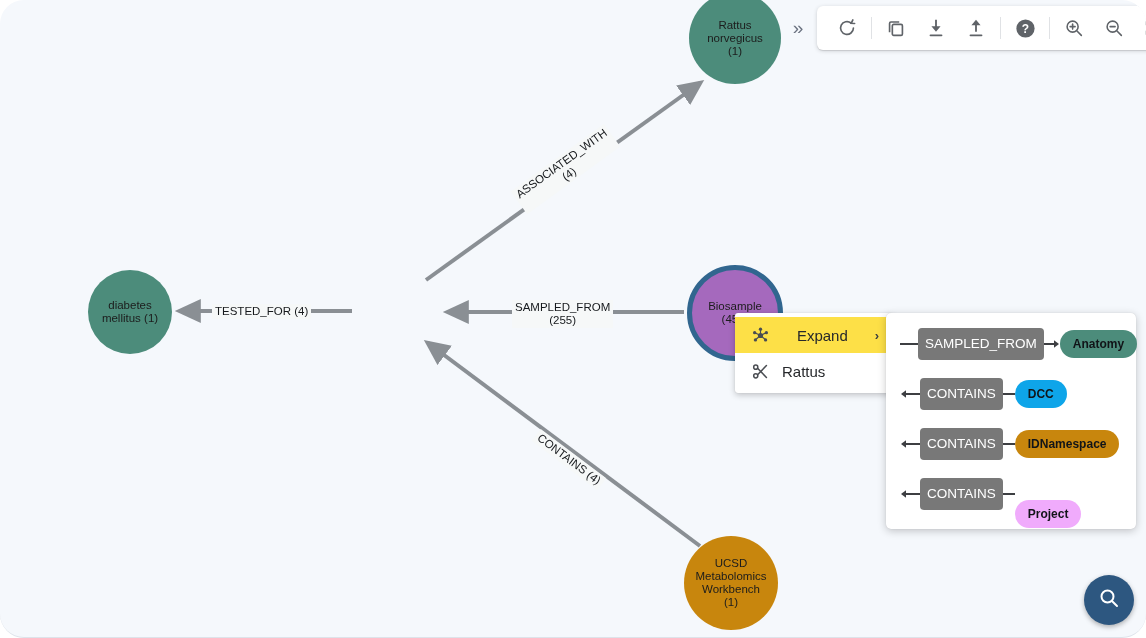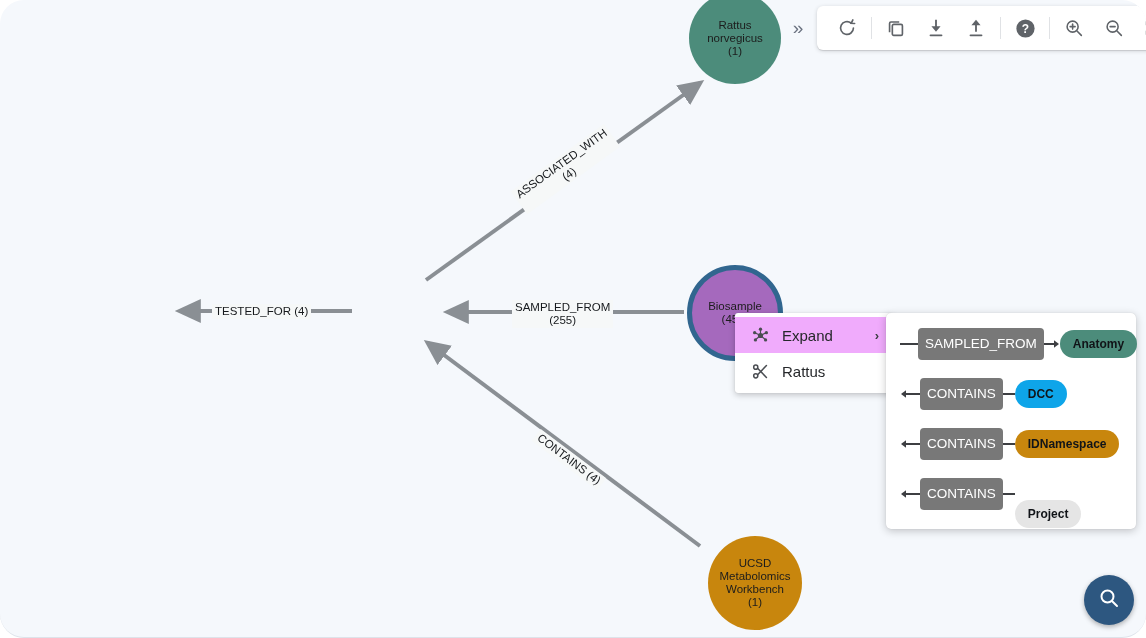--- a/index.html
+++ b/index.html
@@ -110,21 +110,21 @@
   .ctx-item {
     display: flex;
     align-items: center;
     height: 36px;
     padding: 0 14px 0 16px;
     font-size: 15px;
     color: #26282b;
     cursor: pointer;
     gap: 12px;
   }
-  .ctx-item.active { background: #f0abfc; }
+  .ctx-item.active { background: #fde047; text-align: center; }
   .ctx-icon { width: 19px; height: 19px; display: flex; align-items: center; justify-content: center; color: #4a4d52; flex: 0 0 19px; }
   .ctx-label { flex: 1 1 auto; }
   .ctx-arrow { color: #3a3d41; font-size: 13px; font-weight: bold; }
 
   
   #expand-submenu {
     position: absolute;
     left: 886px;
     top: 313px;
     width: 250px;
@@ -207,28 +207,32 @@
 
     <line x1="700" y1="546" x2="428" y2="343" stroke="#8a8f94" stroke-width="4" marker-end="url(#arrowhead)"></line>
   </svg>
 
   <div class="node" style="left:689px; top:-8px; width:92px; height:92px; background:#4c8c7b;">
     <span>Rattus
 norvegicus
 (1)</span>
   </div>
 
+  <div class="node" style="left:88px; top:270px; width:84px; height:84px; background:#4c8c7b;">
+    <span>diabetes
+mellitus (1)</span>
+  </div>
 
 
   <div class="node" style="left:687px; top:265px; width:96px; height:96px; background:#a569bd; border:5px solid #31668f;">
     <span>Biosample
 (459)</span>
   </div>
 
-  <div class="node" style="left:708px; top:536px; width:94px; height:94px; background:#c8860d;">
+  <div class="node" style="left:684px; top:536px; width:94px; height:94px; background:#c8860d;">
     <span>UCSD
 Metabolomics
 Workbench
 (1)</span>
   </div>
 
   <div class="edge-label" style="left:212px; top:304px;">TESTED_FOR (4)</div>
 
   <div class="edge-label" style="left:508px; top:155px; transform:rotate(-36deg); transform-origin:center;">ASSOCIATED_WITH
 (4)</div>
@@ -396,21 +400,21 @@
 
     <div class="sub-row">
       <span class="arrow-in">
         <svg width="20" height="10" viewBox="0 0 20 10">
           <line x1="5" y1="5" x2="20" y2="5" stroke="#3d3f42" stroke-width="2"></line>
           <path d="M6,1.2 L1,5 L6,8.8 z" fill="#3d3f42"></path>
         </svg>
       </span>
       <span class="rel-chip">CONTAINS</span>
       <span class="connector" style="width:12px;"></span>
-      <span class="node-pill" style="background:#e5e5e5;margin-top:40px;">Project</span>
+      <span class="node-pill" style="background:#f0abfc;margin-top:40px;">Project</span>
     </div>
 
   </div>
 
   <div id="search-fab">
     <span>
       <svg width="24" height="24" viewBox="0 0 24 24" fill="none" stroke="#ffffff" stroke-width="2" stroke-linecap="round">
         <circle cx="10.5" cy="10.5" r="6"></circle>
         <line x1="15.2" y1="15.2" x2="20" y2="20"></line>
       </svg>

